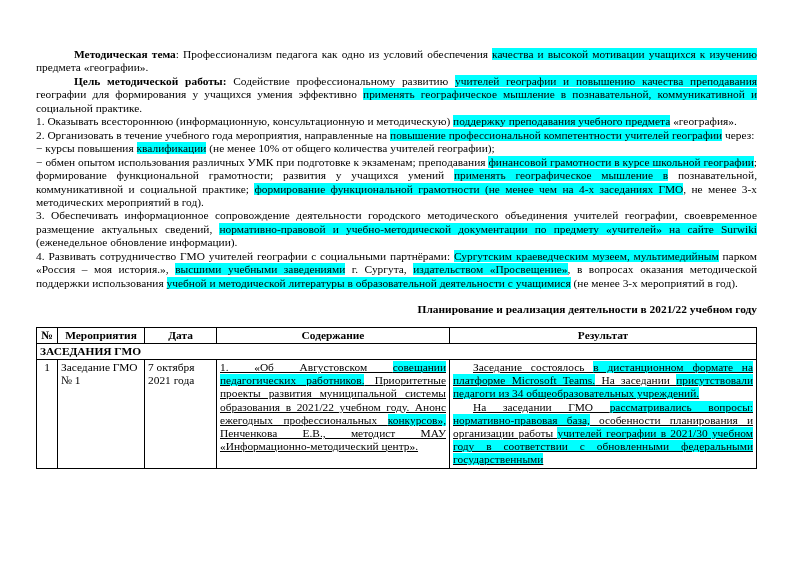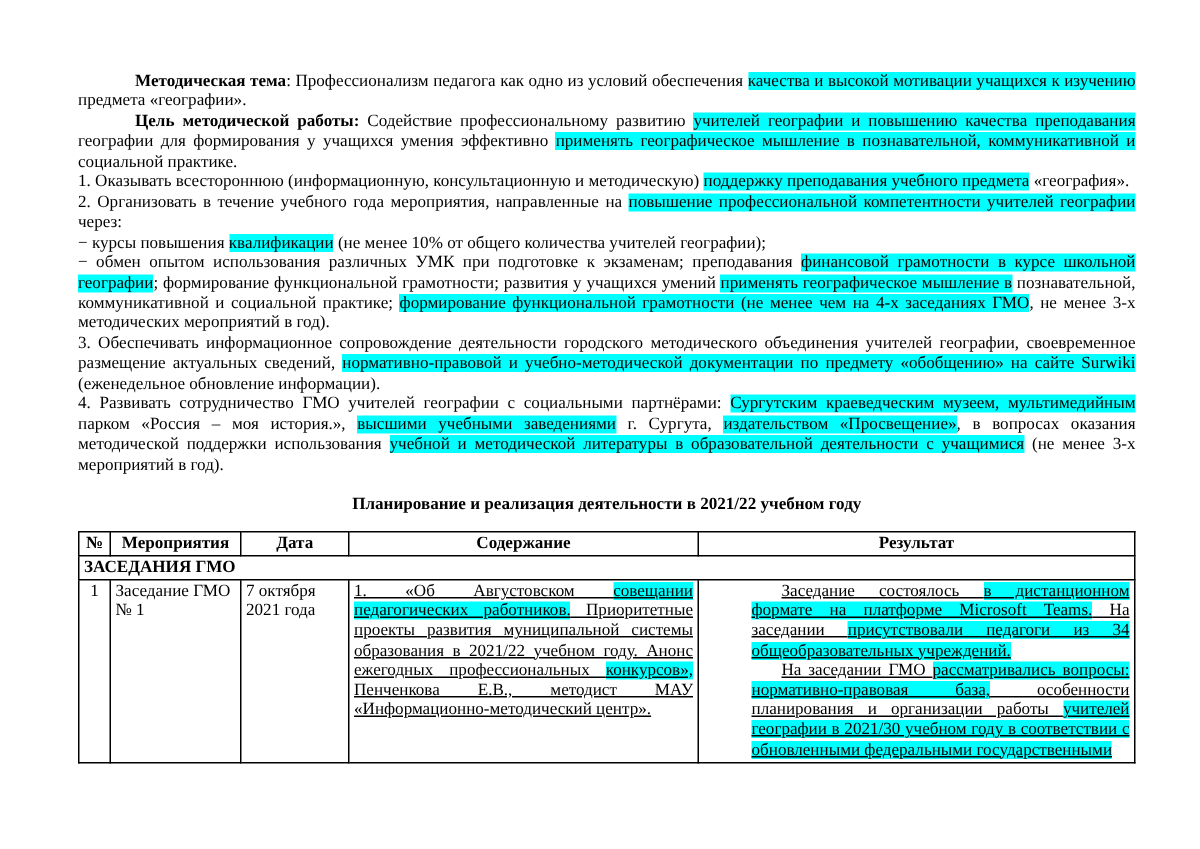--- a/index.html
+++ b/index.html
@@ -2,57 +2,57 @@
 <html style="--hl: #00ffff; --text: #000000; --border: #000000; --bg: #ffffff;"><head>
 <meta charset="utf-8">
 <style>
   * { margin: 0; padding: 0; box-sizing: border-box; }
   html, body { background: var(--bg, #ffffff); }
   body {
     width: 800px; height: 566px; overflow: hidden;
     font-family: "Liberation Serif", "DejaVu Serif", serif;
     color: var(--text, #000000);
   }
-  .page { padding: 48px 43px 0 52px; }
+  .page { padding: 48px 43px 0 36px; }
   .para { font-size: 11.4px; line-height: 13.45px; text-align: justify; }
   .para.indent { text-indent: 38px; }
   .b { font-weight: bold; }
   .hl { background: var(--hl, #00ffff); }
   .table-title {
     font-size: 11.4px; line-height: 13.45px; font-weight: bold;
-    text-align: center; margin: 13px 0 10px 0;
+    text-align: right; margin: 13px 0 10px 0;
   }
   table.activities { width: 100%; border-collapse: collapse; table-layout: fixed; }
   .activities th, .activities td {
     border: 1px solid var(--border, #000000);
     font-size: 11.4px; line-height: 13.2px;
     padding: 1px 3px; vertical-align: top; overflow: hidden;
   }
   .activities th { text-align: center; font-weight: bold; }
   .section-cell { font-weight: bold; padding: 0 3px; }
   .num-cell { text-align: center; }
   .content-cell p, .result-cell p { text-align: justify; text-decoration: underline; }
-  .result-cell p { text-indent: 20px; margin-left: 32px; }
+  .result-cell p { text-indent: 20px; }
   col.col-num { width: 21px; }
   col.col-event { width: 87px; }
   col.col-date { width: 72px; }
   col.col-content { width: 233px; }
 </style>
 </head>
 <body>
 
 <div class="page">
   <div class="doc-body">
       <p class="para indent"><span class="b">Методическая тема</span><span>: Профессионализм педагога как одно из условий обеспечения </span><span class="hl">качества и высокой мотивации учащихся к изучению</span><span> предмета «географии».</span></p>
       <p class="para indent"><span class="b">Цель методической работы: </span><span>Содействие профессиональному развитию </span><span class="hl">учителей географии и повышению качества преподавания</span><span> географии для формирования у учащихся умения эффективно </span><span class="hl">применять географическое мышление в познавательной, коммуникативной и</span><span> социальной практике.</span></p>
       <p class="para"><span>1.  Оказывать всестороннюю (информационную, консультационную и методическую) </span><span class="hl">поддержку преподавания учебного предмета</span><span> «география».</span></p>
       <p class="para"><span>2.  Организовать в течение учебного года мероприятия, направленные на </span><span class="hl">повышение профессиональной компетентности учителей географии</span><span> через:</span></p>
       <p class="para"><span>− курсы повышения </span><span class="hl">квалификации</span><span> (не менее 10% от общего количества учителей географии);</span></p>
       <p class="para"><span>− обмен опытом использования различных УМК при подготовке к экзаменам; преподавания </span><span class="hl">финансовой грамотности в курсе школьной географии</span><span>; формирование функциональной грамотности; развития у учащихся умений </span><span class="hl">применять географическое мышление в</span><span> познавательной, коммуникативной и социальной практике; </span><span class="hl">формирование функциональной грамотности (не менее чем на 4-х заседаниях ГМО</span><span>, не менее 3-х методических мероприятий в год).</span></p>
-      <p class="para"><span>3. Обеспечивать информационное сопровождение деятельности городского методического объединения учителей географии, своевременное размещение актуальных сведений, </span><span class="hl">нормативно-правовой и учебно-методической документации по предмету «обобщению» на сайте Surwiki</span><span> (еженедельное обновление информации).</span></p>
+      <p class="para"><span>3. Обеспечивать информационное сопровождение деятельности городского методического объединения учителей географии, своевременное размещение актуальных сведений, </span><span class="hl">нормативно-правовой и учебно-методической документации по предмету «учителей» на сайте Surwiki</span><span> (еженедельное обновление информации).</span></p>
       <p class="para"><span>4. Развивать сотрудничество ГМО учителей географии с социальными партнёрами: </span><span class="hl">Сургутским краеведческим музеем, мультимедийным</span><span> парком «Россия – моя история.», </span><span class="hl">высшими учебными заведениями</span><span> г. Сургута, </span><span class="hl">издательством «Просвещение»</span><span>, в вопросах оказания методической поддержки использования </span><span class="hl">учебной и методической литературы в образовательной деятельности с учащимися</span><span> (не менее 3-х мероприятий в год).</span></p>
     </div>
   <h1 class="table-title">Планирование и реализация деятельности в 2021/22 учебном году</h1>
   <table class="activities">
     <colgroup>
       <col class="col-num">
       <col class="col-event">
       <col class="col-date">
       <col class="col-content">
       <col class="col-result">

